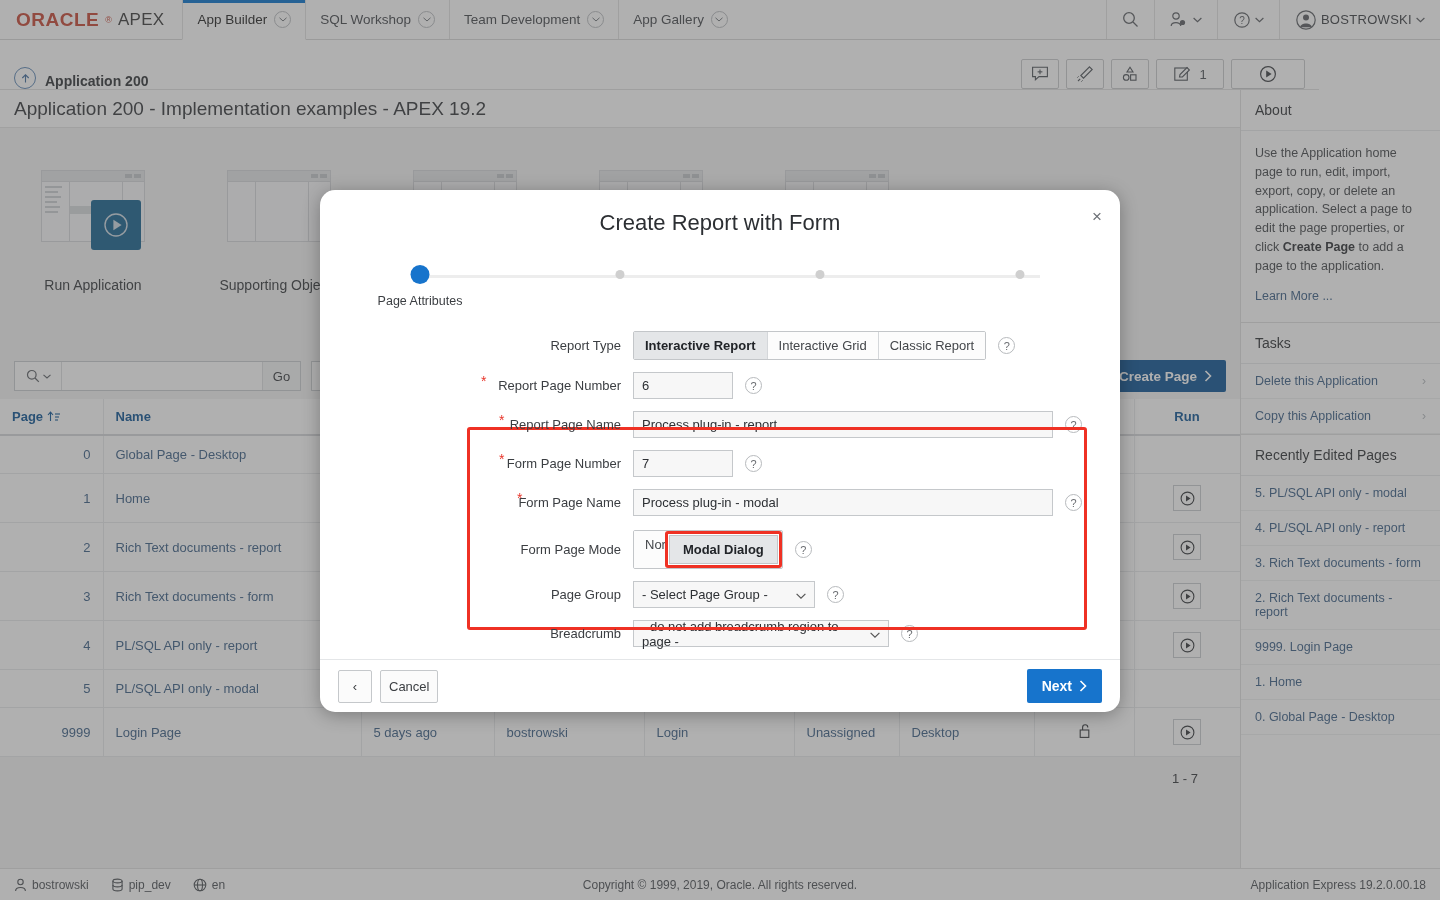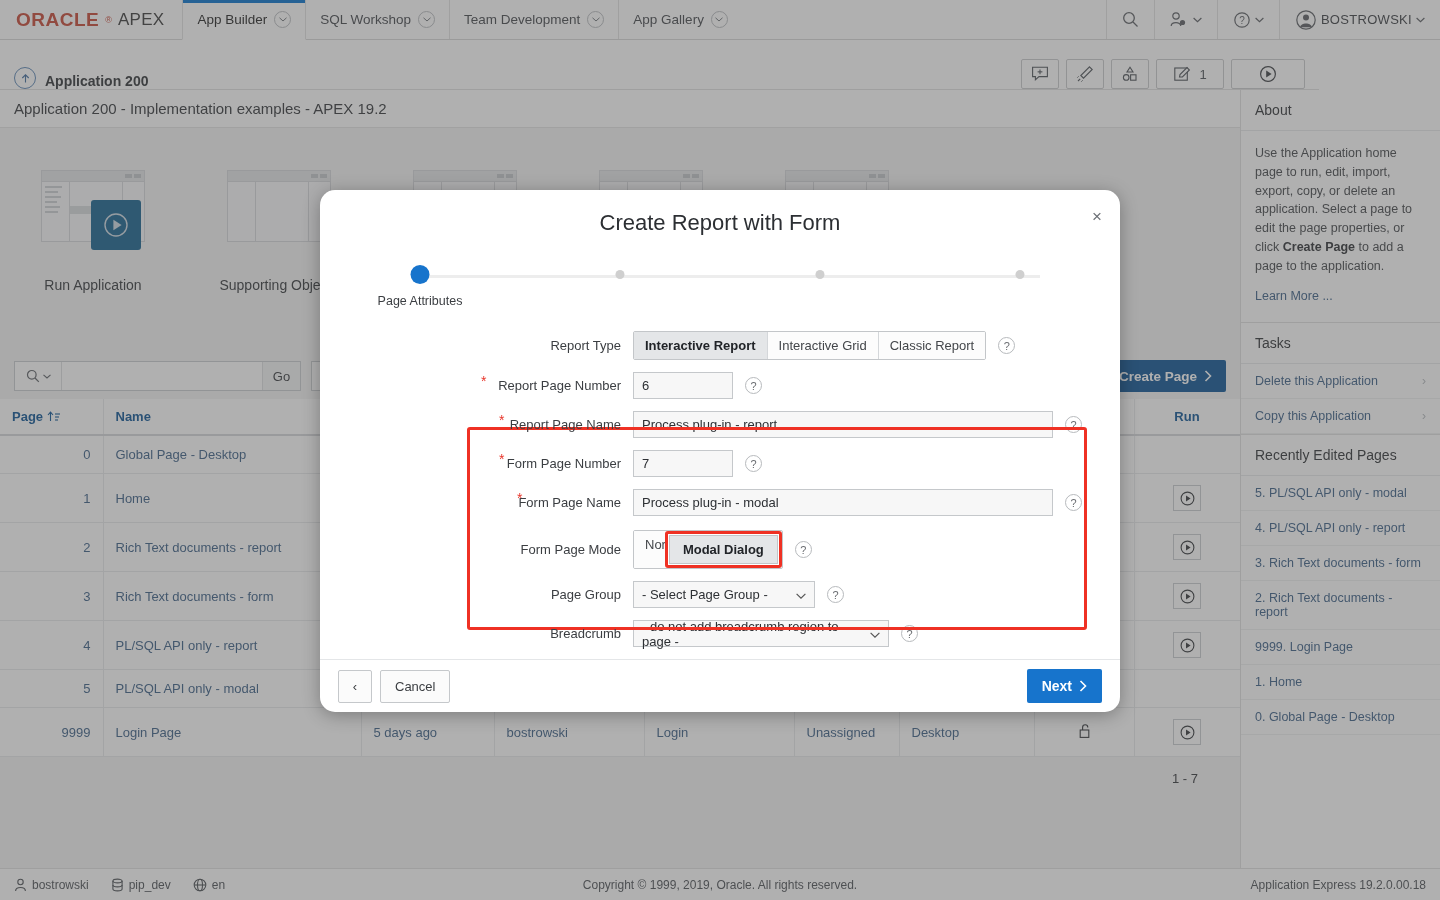--- a/index.html
+++ b/index.html
@@ -69,21 +69,21 @@
   }
   .tool-btn.wide { min-width: 68px; }
   .tool-btn.run { min-width: 74px; }
 
   
   .subhead {
     position: absolute; top: 90px; left: 0; width: 1440px; height: 38px;
     background: #fff; border-bottom: 1px solid #e4e4e4;
     display: flex; align-items: center; padding: 0 14px;
   }
-  .subhead-title { font-size: 15px; color: #33363a; }
+  .subhead-title { font-size: 19px; color: #33363a; }
   .btn-outline {
     margin-left: auto; height: 26px; border: 1px solid #bdc0c3; border-radius: 2px;
     background: #fbfbfb; font-size: 12.5px; color: #3d4044; padding: 0 10px;
     display: flex; align-items: center; cursor: pointer;
   }
 
   
   .body-area {
     position: absolute; top: 128px; left: 0; width: 1240px; height: 740px;
     background: #f4f4f4;
@@ -270,21 +270,21 @@
     border: 3px solid #ef3124; border-radius: 3px; padding: 1px;
     position: relative; margin-left: -34px; background: #fff;
   }
   .modal-footer {
     height: 62px; border-top: 1px solid #e4e6e8; display: flex; align-items: center;
     padding: 0 18px; gap: 8px;
   }
   .btn-sq {
     height: 33px; min-width: 34px; border: 1px solid #c5c8cb; background: #fbfbfb;
     border-radius: 2px; font-size: 13px; color: #3b3e42; cursor: pointer;
-    display: flex; align-items: center; justify-content: center; padding: 0 14px;
+    display: flex; align-items: center; justify-content: center; padding: 0 8px;
     font-family: "Liberation Sans", sans-serif;
   }
   .btn-next {
     margin-left: auto; height: 34px; background: #1774cc; color: #fff; border: 0;
     border-radius: 2px; font-size: 14px; font-weight: bold; padding: 0 15px;
     display: flex; align-items: center; gap: 7px; cursor: pointer;
     font-family: "Liberation Sans", sans-serif;
   }
 </style>
 </head>

